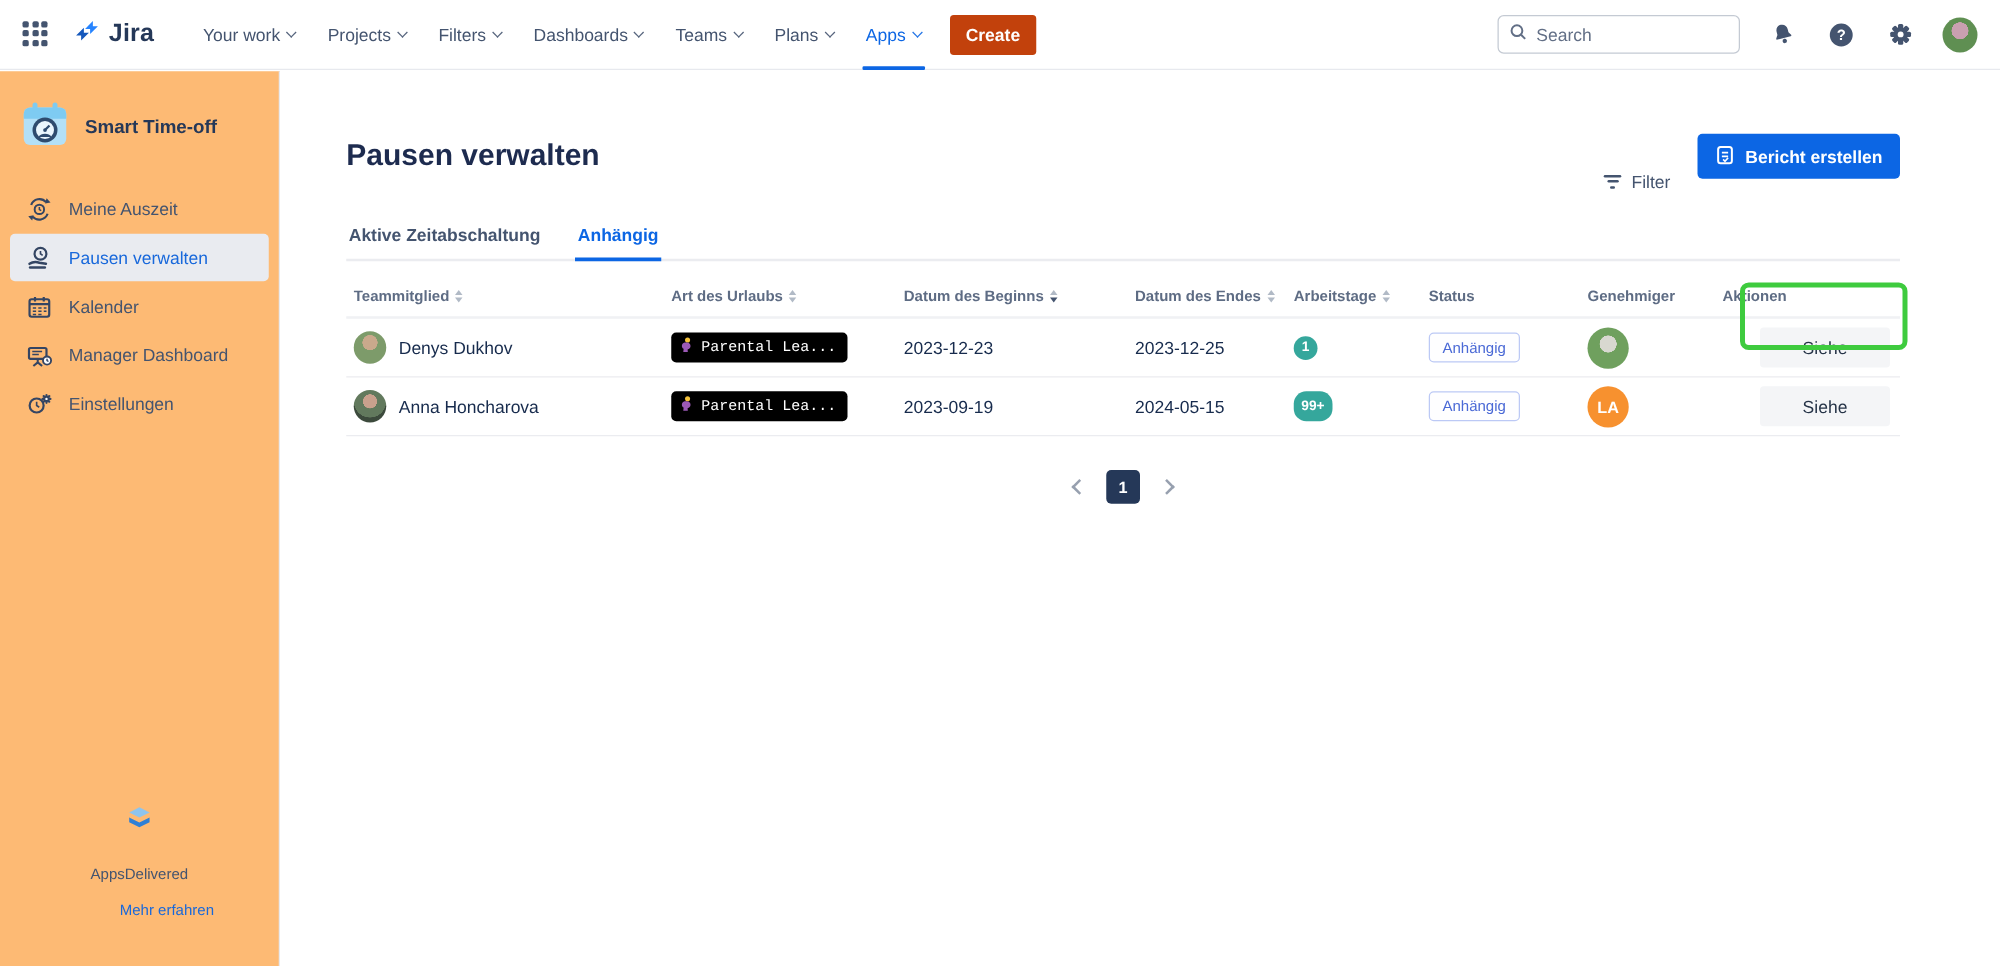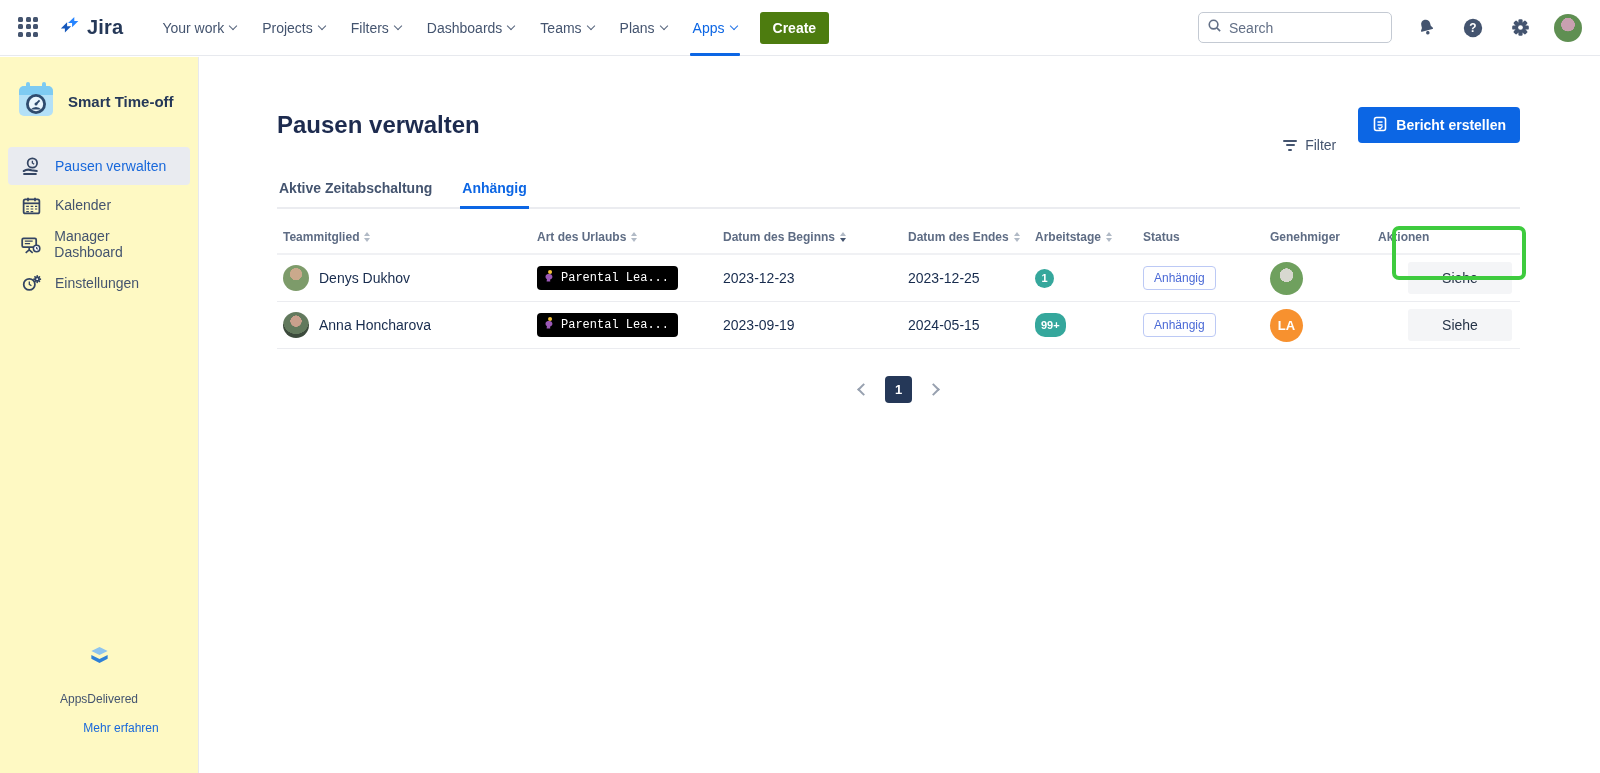--- a/index.html
+++ b/index.html
@@ -15,35 +15,35 @@
   .logo { display:flex; align-items:center; gap:6px; margin-right:26px; cursor:pointer; }
   .logo-text { font-size:20px; font-weight:600; color:#253858; letter-spacing:.2px; }
   .nav-items { display:flex; align-items:center; height:56px; }
   .nav-item { display:flex; align-items:center; height:56px; padding:0 13px;
     font-size:14px; font-weight:500; color:#44546f; cursor:pointer; position:relative; }
   .nav-item.active { color:#0c66e4; }
   .nav-item.active::after { content:""; position:absolute; left:10px; right:10px; bottom:0;
     height:3px; background:#0c66e4; border-radius:1px; }
   .chev { display:inline-block; width:6px; height:6px; border-right:1.7px solid currentColor;
     border-bottom:1.7px solid currentColor; transform:rotate(45deg); margin-left:6px; margin-top:-4px; opacity:.9; }
-  .create-btn { background:#4d7c0f; color:#fff; font-size:14px; font-weight:600;
+  .create-btn { background:#c2410c; color:#fff; font-size:14px; font-weight:600;
     border:none; border-radius:3px; height:32px; padding:0 13px; margin-left:10px; cursor:pointer; }
   .nav-right { margin-left:auto; display:flex; align-items:center; gap:21px; }
   .search-box { width:194px; height:31px; border:1.5px solid #c4cad3; border-radius:5px;
     display:flex; align-items:center; padding:0 8px; gap:7px; background:#fff; }
   .search-box input { border:none; outline:none; width:140px; font-size:14px;
     font-family:"Liberation Sans",sans-serif; color:#44546f; background:transparent; }
   .search-box input::placeholder { color:#626f86; }
   .icon-btn { width:26px; height:26px; display:flex; align-items:center; justify-content:center; cursor:pointer; }
   .avatar-top { width:28px; height:28px; border-radius:50%; cursor:pointer;
     background:radial-gradient(circle at 50% 38%, #c9a0b0 0 30%, #5f8f52 31% 100%); }
 
   
-  .sidebar { position:absolute; top:57px; left:0; bottom:0; width:199px;
-    background:#fef9c3; border-right:1px solid #e7e9ee; }
+  .sidebar { position:absolute; top:57px; left:0; bottom:0; width:224px;
+    background:#fdba74; border-right:1px solid #e7e9ee; }
   .app-head { display:flex; align-items:center; gap:12px; padding:22px 16px 18px 16px; }
   .app-title { font-size:15px; font-weight:700; color:#253858; }
   .side-items { display:flex; flex-direction:column; padding:6px 8px; gap:1px; }
   .side-item { display:flex; align-items:center; gap:13px; height:38px; padding:0 12px;
     border-radius:4px; font-size:14px; color:#44546f; cursor:pointer; }
   .side-item .sicon { width:22px; display:flex; justify-content:center; }
   .side-item.active { background:#e9ebf0; color:#1868db; }
   .side-footer { position:absolute; bottom:38px; left:0; width:100%; text-align:center; }
   .side-footer .brand { font-size:12px; color:#44546f; margin-top:21px; }
   .side-footer .learn { font-size:12px; font-weight:400; color:#1868db; margin-top:15px; cursor:pointer;margin-left:44px; }
@@ -208,20 +208,33 @@
         <circle cx="20" cy="25" r="10" fill="#2e4b6e"></circle>
         <circle cx="20" cy="25" r="7.2" fill="#eaf6fd"></circle>
         <path d="M20 25l3.6-3.6" stroke="#2e4b6e" stroke-width="1.8"></path>
         <circle cx="20" cy="25" r="1.5" fill="#2e4b6e"></circle>
         <path d="M14.6 30.5a7 7 0 0 1 10.8 0z" fill="#2e4b6e"></path>
       </svg>
     </span>
     <span class="app-title">Smart Time-off</span>
   </div>
   <div class="side-items">
+    <div class="side-item">
+      <span class="sicon">
+        <svg width="21" height="21" viewBox="0 0 24 24">
+          <path d="M4.5 8a8 8 0 0 1 13.6-2.6" stroke="#344563" stroke-width="2" fill="none"></path>
+          <polygon points="18.6,1.8 22.2,5.8 17.2,6.6" fill="#344563"></polygon>
+          <path d="M19.5 16a8 8 0 0 1-13.6 2.6" stroke="#344563" stroke-width="2" fill="none"></path>
+          <polygon points="5.4,22.2 1.8,18.2 6.8,17.4" fill="#344563"></polygon>
+          <circle cx="12" cy="12" r="4.3" fill="none" stroke="#344563" stroke-width="1.8"></circle>
+          <path d="M12 9.8v2.4l1.7 1" stroke="#344563" stroke-width="1.4" fill="none"></path>
+        </svg>
+      </span>
+      <span>Meine Auszeit</span>
+    </div>
     <div class="side-item active">
       <span class="sicon">
         <svg width="21" height="21" viewBox="0 0 24 24">
           <circle cx="13" cy="8" r="5.4" fill="none" stroke="#344563" stroke-width="2"></circle>
           <path d="M13 5.4V8l2 1.5" stroke="#344563" stroke-width="1.5" fill="none"></path>
           <path d="M3 17.2c3-2 6-2 9-1l6 1" stroke="#344563" stroke-width="2.3" fill="none" stroke-linecap="round"></path>
           <path d="M3.5 20.5h13.5" stroke="#344563" stroke-width="2.3" stroke-linecap="round"></path>
         </svg>
       </span>
       <span>Pausen verwalten</span>

